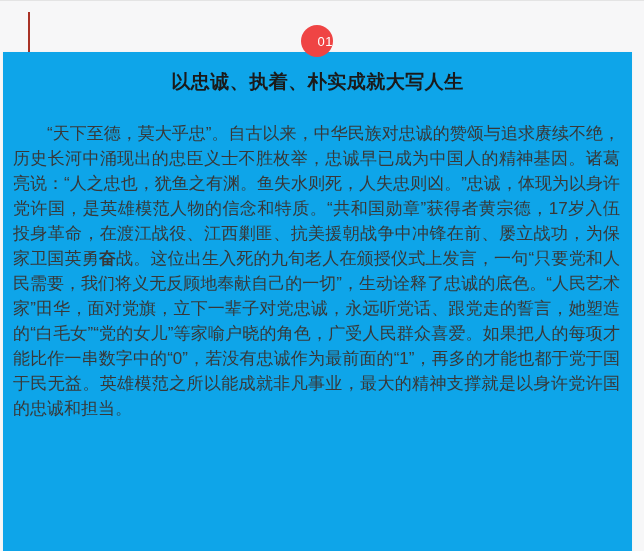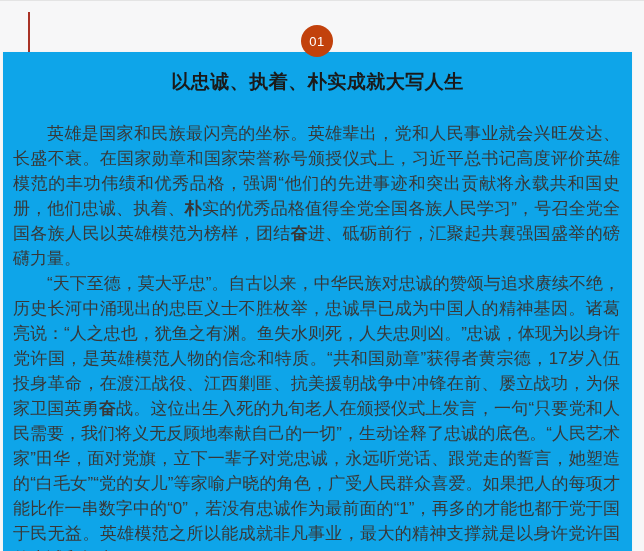--- a/index.html
+++ b/index.html
@@ -72,23 +72,22 @@
   }
   .article-body span.b {
     font-weight: 700;
   }
 </style>
 </head>
 <body>
 
 <div class="accent-bar" style="background-color: rgb(169, 50, 38);"></div>
 
-<div class="badge" style="background-color: #c2410c;">
+<div class="badge" style="background-color: #ef4444; justify-content: flex-end;">
   <span>01</span>
 </div>
 
 <div class="card">
   <h1>以忠诚、执着、朴实成就大写人生</h1>
   <div class="article-body">
-    <p><span>英雄是国家和民族最闪亮的坐标。英雄辈出，党和人民事业就会兴旺发达、长盛不衰。在国家勋章和国家荣誉称号颁授仪式上，习近平总书记高度评价英雄模范的丰功伟绩和优秀品格，强调“他们的先进事迹和突出贡献将永载共和国史册，他们忠诚、执着、</span><span class="b">朴</span><span>实的优秀品格值得全党全国各族人民学习”，号召全党全国各族人民以英雄模范为榜样，团结</span><span class="b">奋</span><span>进、砥砺前行，汇聚起共襄强国盛举的磅礴力量。</span></p>
     <p><span>“天下至德，莫大乎忠”。自古以来，中华民族对忠诚的赞颂与追求赓续不绝，历史长河中涌现出的忠臣义士不胜枚举，忠诚早已成为中国人的精神基因。诸葛亮说：“人之忠也，犹鱼之有渊。鱼失水则死，人失忠则凶。”忠诚，体现为以身许党许国，是英雄模范人物的信念和特质。“共和国勋章”获得者黄宗德，17岁入伍投身革命，在渡江战役、江西剿匪、抗美援朝战争中冲锋在前、屡立战功，为保家卫国英勇</span><span class="b">奋</span><span>战。这位出生入死的九旬老人在颁授仪式上发言，一句“只要党和人民需要，我们将义无反顾地奉献自己的一切”，生动诠释了忠诚的底色。“人民艺术家”田华，面对党旗，立下一辈子对党忠诚，永远听党话、跟党走的誓言，她塑造的“白毛女”“党的女儿”等家喻户晓的角色，广受人民群众喜爱。如果把人的每项才能比作一串数字中的“0”，若没有忠诚作为最前面的“1”，再多的才能也都于党于国于民无益。英雄模范之所以能成就非凡事业，最大的精神支撑就是以身许党许国的忠诚和担当。</span></p>
   </div>
 </div>
 
 </body></html>

